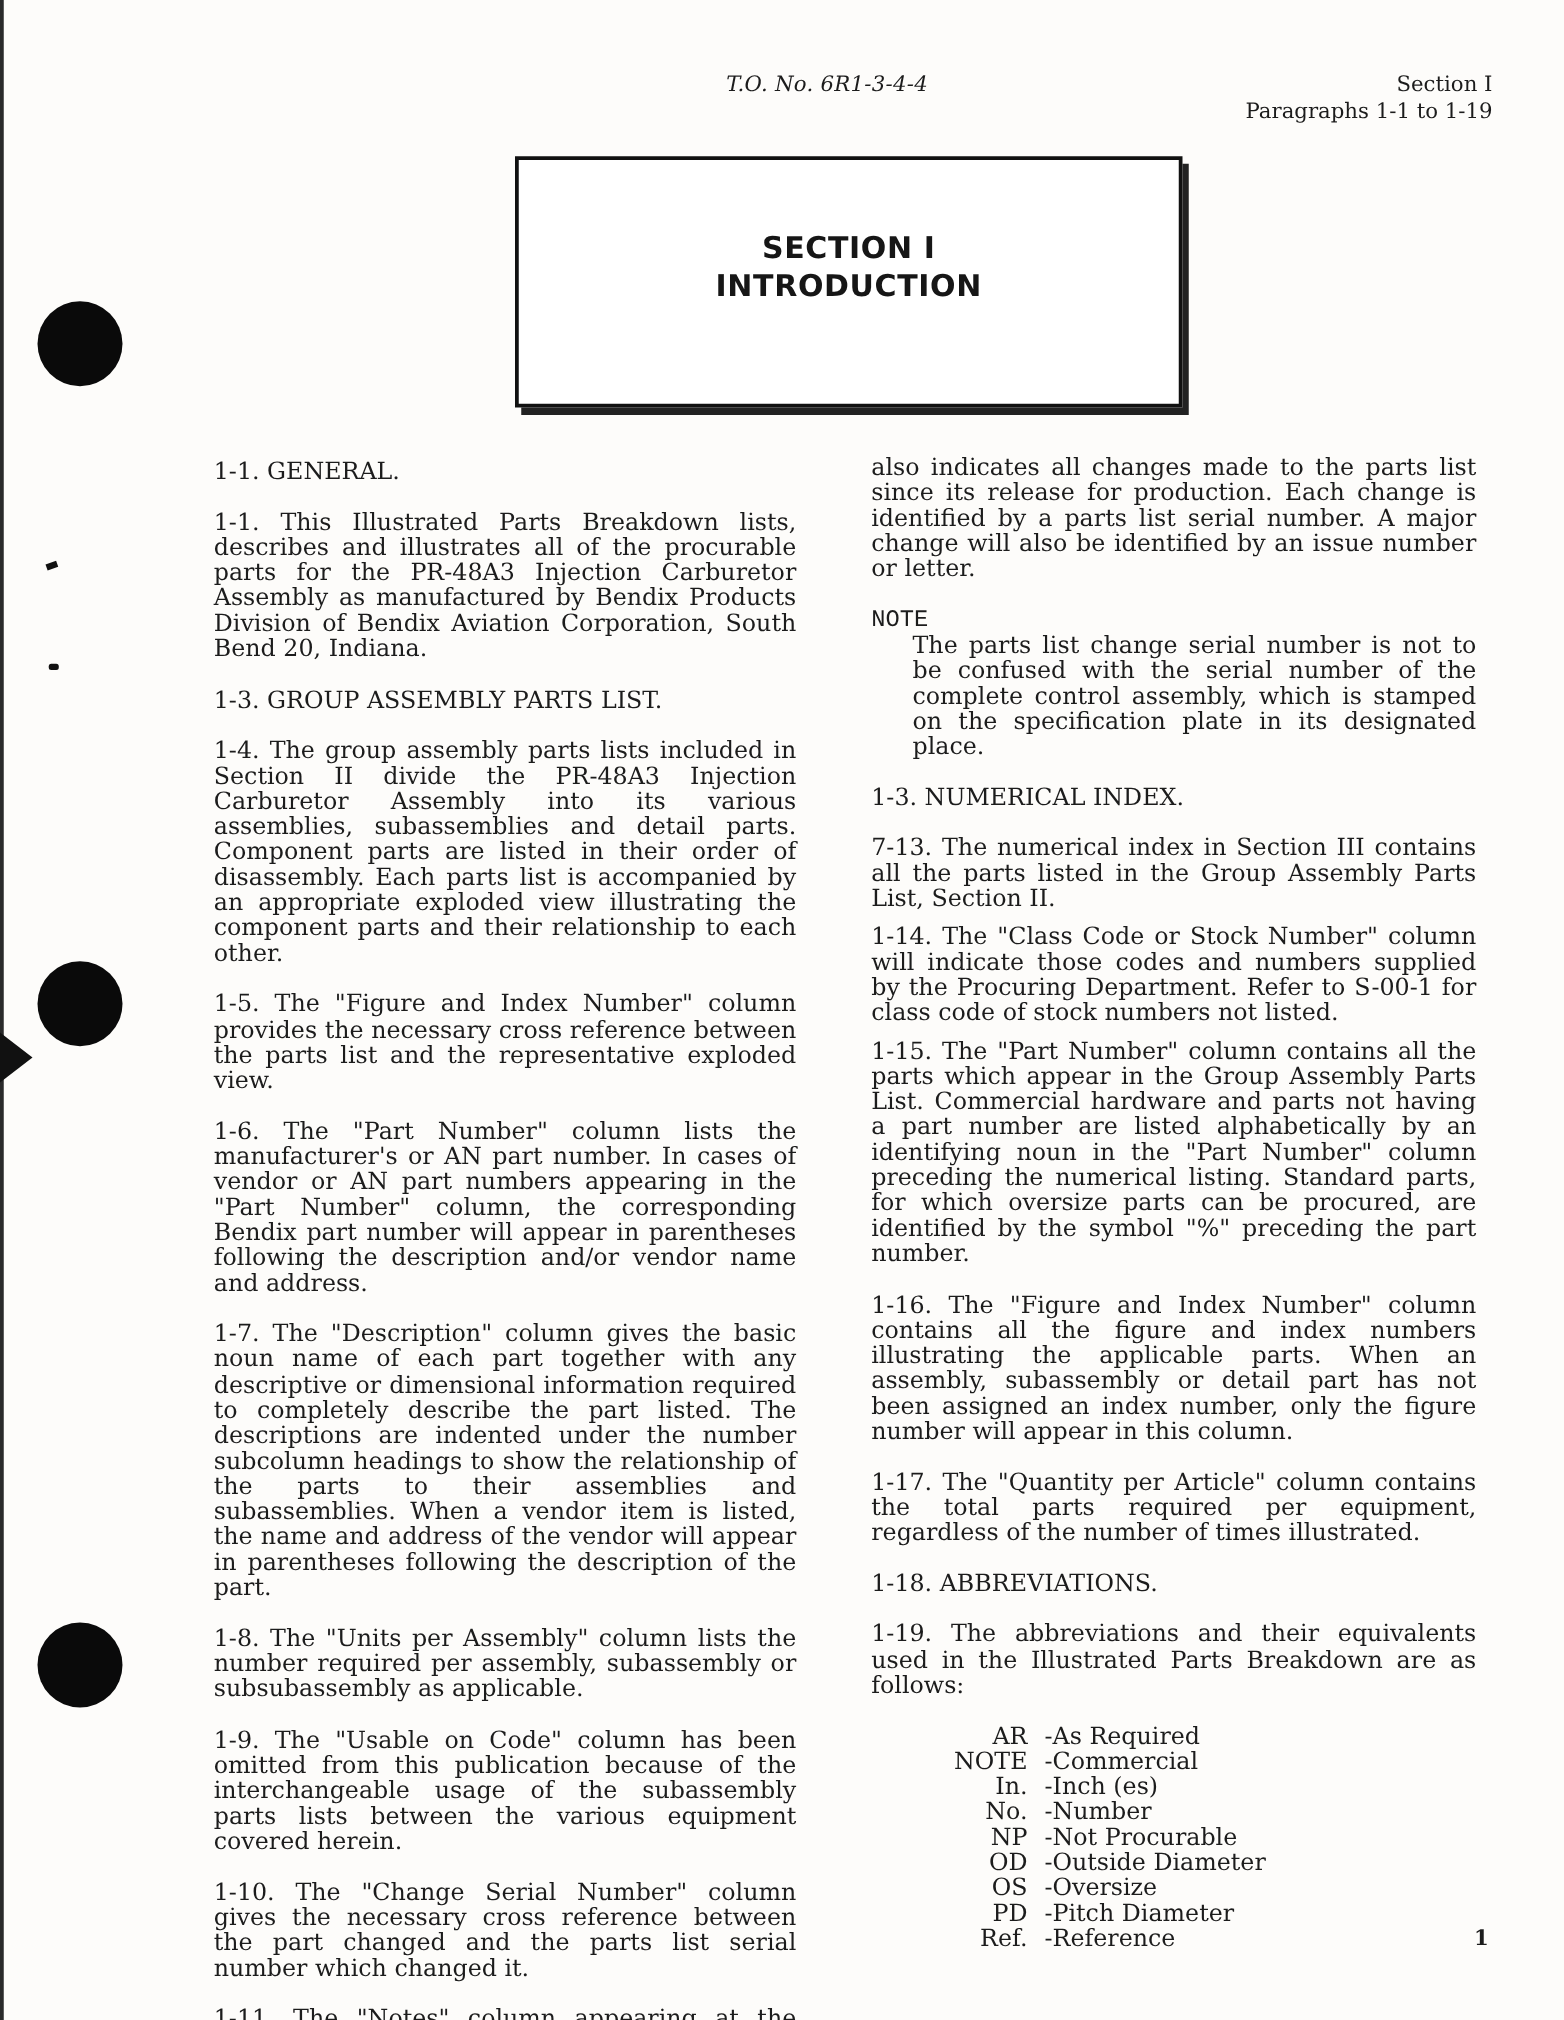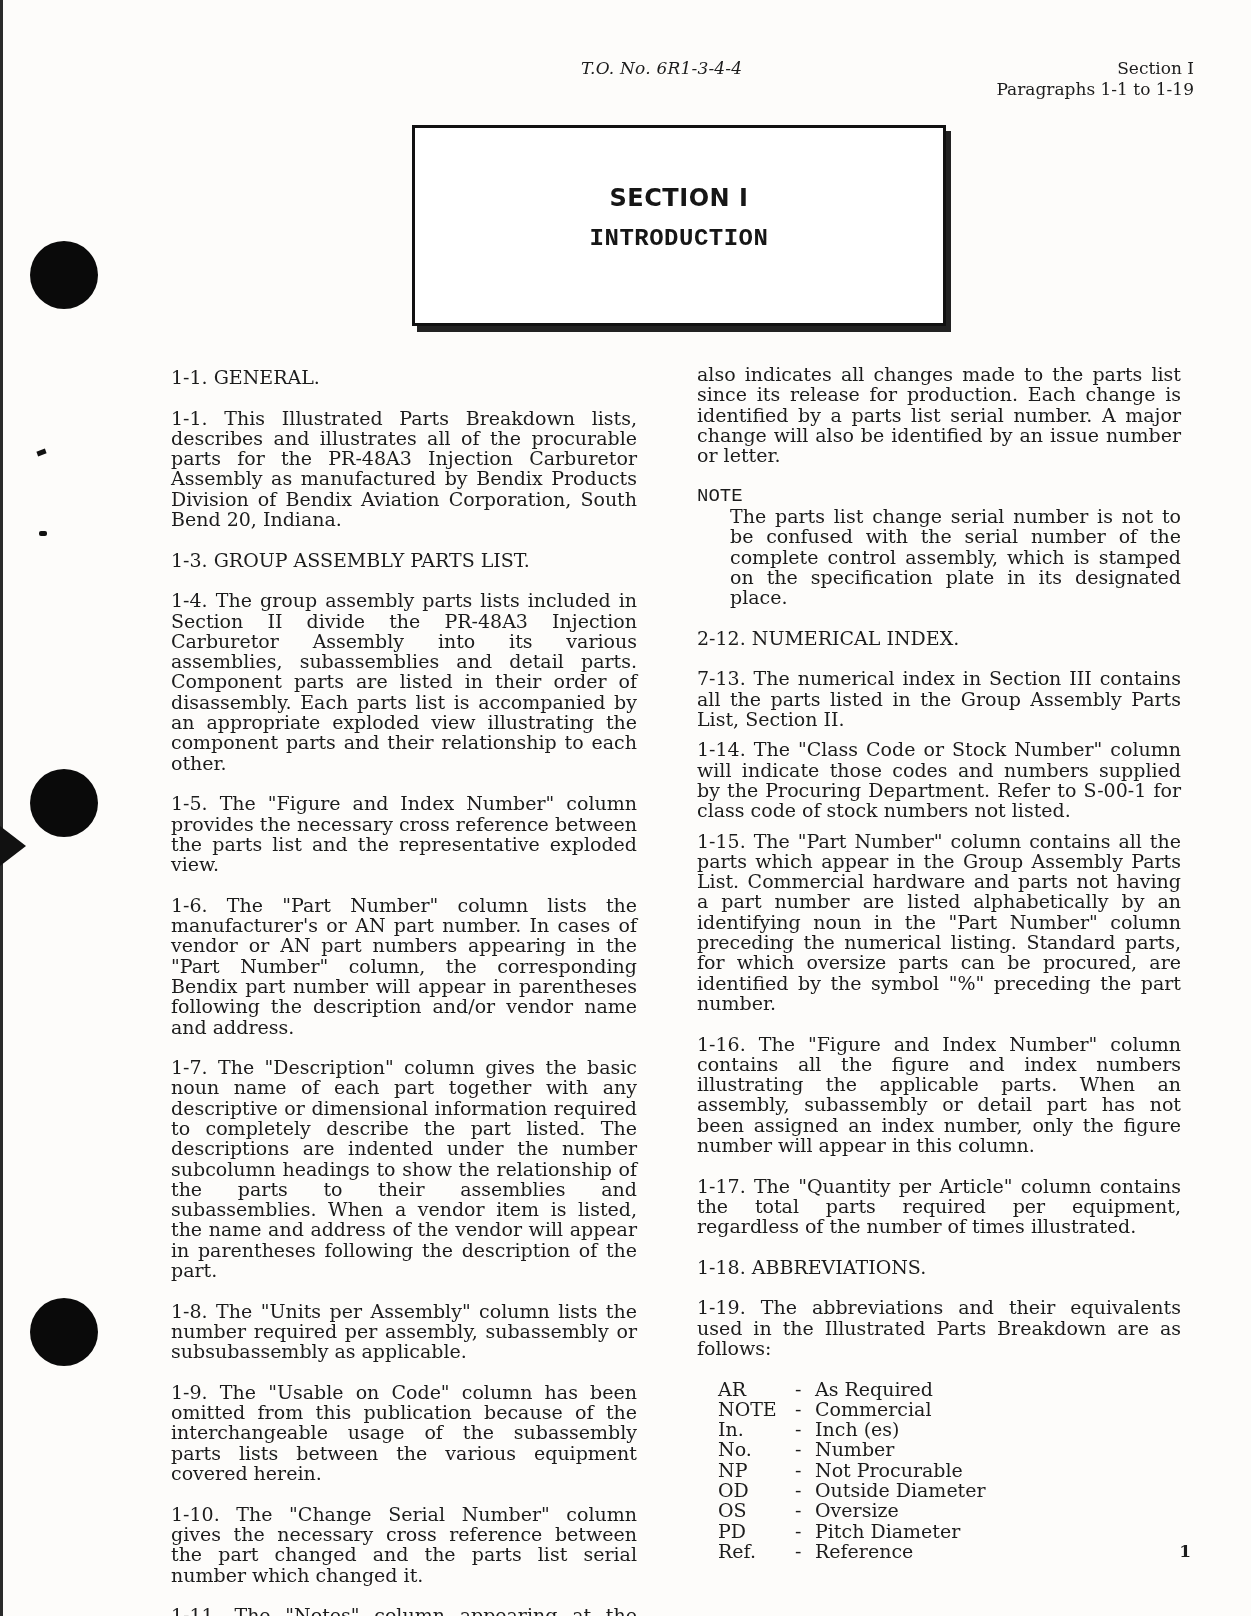--- a/index.html
+++ b/index.html
@@ -22,30 +22,30 @@
     position:absolute; left:412px; top:125px; width:528px; height:195px;
     border:3px solid #111; background:#fff;
     box-shadow:5px 6px 0 #222;
   }
   .title-box .t1, .title-box .t2 {
     position:absolute; left:0; right:0; text-align:center;
     font-family:"DejaVu Sans","Liberation Sans",sans-serif; font-weight:bold;
     font-size:24px; letter-spacing:0.5px; color:#161616;
   }
   .title-box .t1 { top:56px; }
-  .title-box .t2 { top:97px;font-family:Liberation Mono, monospace; }
+  .title-box .t2 { top:87px; }
 
   .col { position:absolute; font-size:19px; line-height:20.3px; }
   .col-left { left:171px; top:367px; width:466px; }
   .col-right { left:697px; top:364px; width:484px; }
   .col p { margin:0 0 20.3px 0; text-align:justify; }
   .col p.head { margin-bottom:20.3px; }
   .note-title { text-align:center; margin:0 0 0 0; padding-left:0;font-family:Liberation Mono, monospace; }
   .note-body { margin:0 0 20.3px 33px !important; width:451px; }
-  .abbr-list { margin:0 0 0 21px; padding:0; list-style:none; }
+  .abbr-list { margin:0 0 0 48px; padding:0; list-style:none;text-align:right; }
   .abbr-list li { display:flex; height:20.3px; }
   .abbr-list .k { width:77px; }
   .abbr-list .d { width:20px; }
   .page-num { position:absolute; right:60px; top:1541px; font-size:17px; font-weight:bold; }
 </style>
 </head>
 <body>
 
 <div class="left-edge"></div>
 <div class="punch" style="top:241px;"></div>
@@ -77,21 +77,21 @@
   <p>1-8.  The "Units per Assembly" column lists the number required per assembly, subassembly or subsubassembly as applicable.</p>
   <p>1-9.  The "Usable on Code" column has been omitted from this publication because of the interchangeable usage of the subassembly parts lists between the various equipment covered herein.</p>
   <p>1-10.  The "Change Serial Number" column gives the necessary cross reference between the part changed and the parts list serial number which changed it.</p>
   <p>1-11.  The "Notes" column appearing at the right hand side of the page contains pertinent information required for the procurement of parts. This column</p>
 </div>
 
 <div class="col col-right">
   <p>also indicates all changes made to the parts list since its release for production. Each change is identified by a parts list serial number. A major change will also be identified by an issue number or letter.</p>
   <p class="note-title" style="margin-bottom:0;">NOTE</p>
   <p class="note-body">The parts list change serial number is not to be confused with the serial number of the complete control assembly, which is stamped on the specification plate in its designated place.</p>
-  <p class="head">2-12.  NUMERICAL INDEX.</p>
+  <p class="head">1-3.  NUMERICAL INDEX.</p>
   <p style="margin-bottom:10px;">7-13.  The numerical index in Section III contains all the parts listed in the Group Assembly Parts List, Section II.</p>
   <p style="margin-bottom:10px;">1-14.  The "Class Code or Stock Number" column will indicate those codes and numbers supplied by the Procuring Department. Refer to S-00-1 for class code of stock numbers not listed.</p>
   <p>1-15.  The "Part Number" column contains all the parts which appear in the Group Assembly Parts List. Commercial hardware and parts not having a part number are listed alphabetically by an identifying noun in the "Part Number" column preceding the numerical listing. Standard parts, for which oversize parts can be procured, are identified by the symbol "%" preceding the part number.</p>
   <p>1-16.  The "Figure and Index Number" column contains all the figure and index numbers illustrating the applicable parts. When an assembly, subassembly or detail part has not been assigned an index number, only the figure number will appear in this column.</p>
   <p>1-17.  The "Quantity per Article" column contains the total parts required per equipment, regardless of the number of times illustrated.</p>
   <p class="head">1-18.  ABBREVIATIONS.</p>
   <p>1-19.  The abbreviations and their equivalents used in the Illustrated Parts Breakdown are as follows:</p>
   <ul class="abbr-list">
     <li>
         <span class="k">AR</span>

